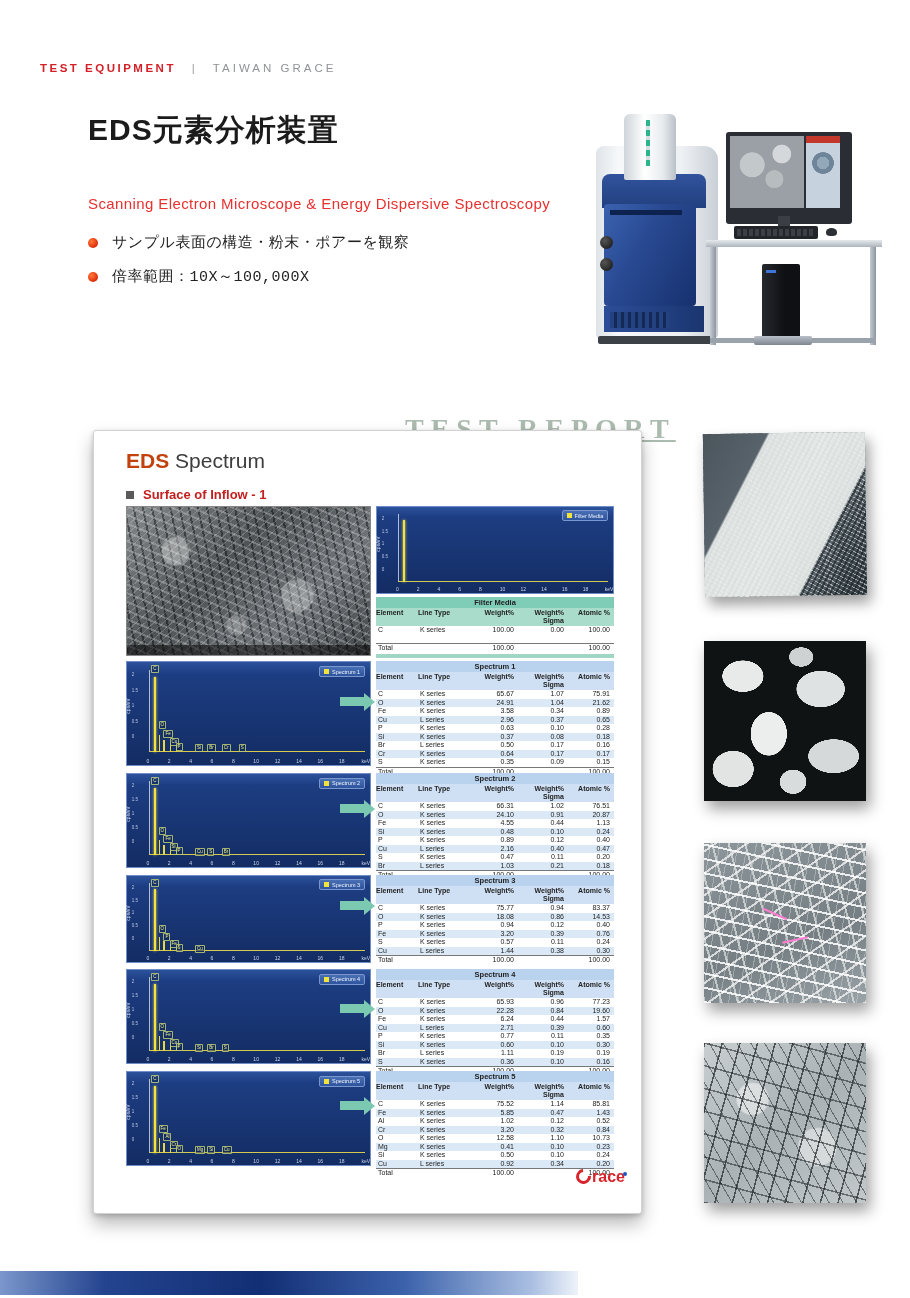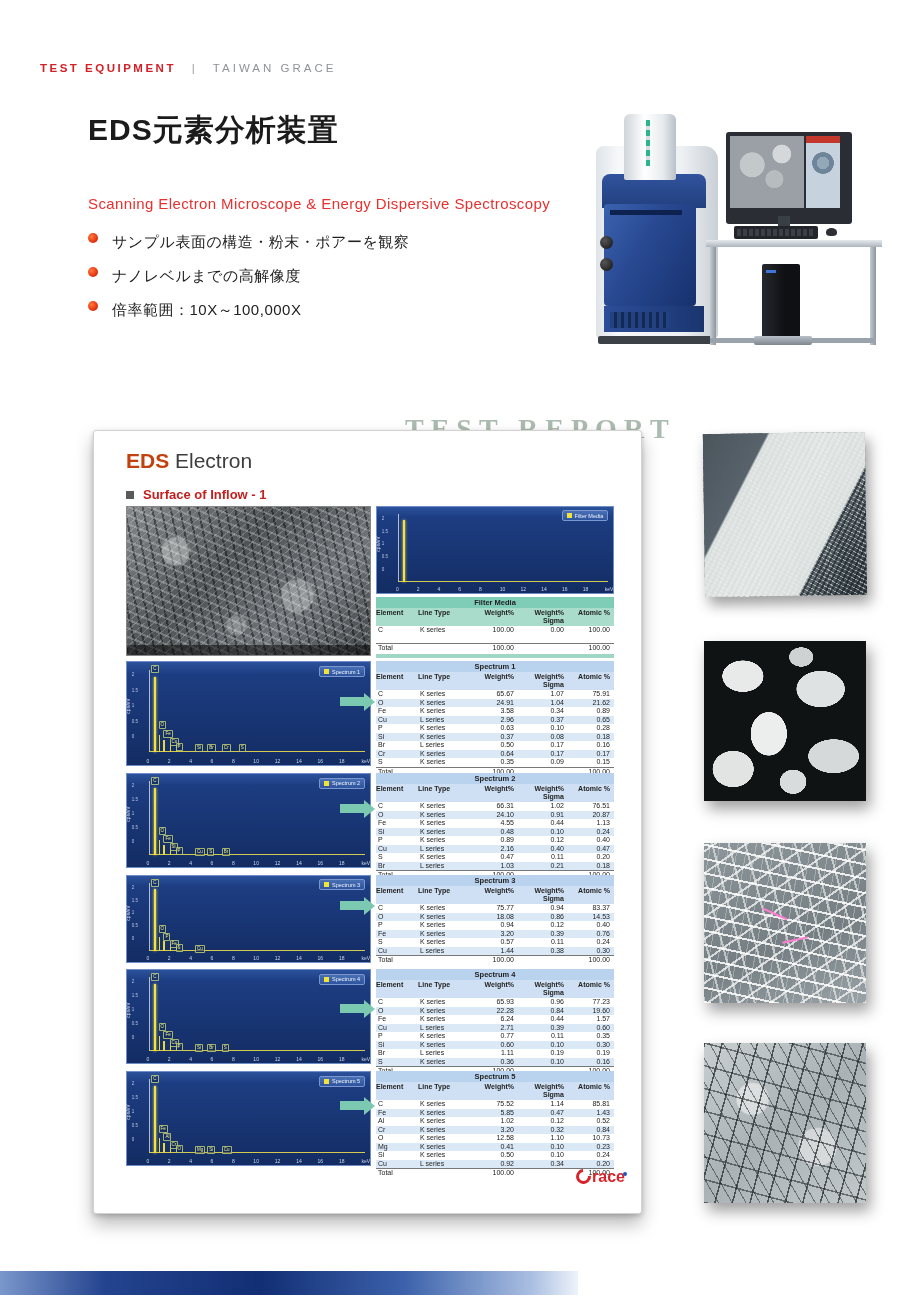--- a/index.html
+++ b/index.html
@@ -11,21 +11,21 @@
   .doc-header .lbl{color:#d41f26;}
   .doc-header .sep{color:#9b9b9b;margin:0 10px;font-weight:400;}
   .doc-header .brand{color:#8f9296;font-weight:400;letter-spacing:3px;}
 
   
   .title{position:absolute;left:88px;top:110px;font-size:30px;line-height:39px;font-weight:700;color:#1b1b1b;letter-spacing:1px;}
   .subtitle{position:absolute;left:88px;top:195px;font-size:15px;color:#e8302f;letter-spacing:.4px;}
 
   
   .bullets{position:absolute;left:88px;top:233px;width:480px;}
-  .bullet-row{display:flex;margin-bottom:15px;height:19px;}
+  .bullet-row{display:flex;align-items:center;margin-bottom:15px;height:19px;font-family:Liberation Mono, monospace;}
   .bullet-dot{width:10px;height:10px;border-radius:50%;margin-right:14px;flex:0 0 10px;
       background:radial-gradient(circle at 35% 35%, #ff7a3c 0%, #e83c14 55%, #b31205 100%);}
   .bullet-txt{font-size:15px;color:#222;letter-spacing:.5px;}
 
   
   .photo{position:absolute;left:594px;top:108px;width:292px;height:252px;}
   .photo *{position:absolute;}
   .sem-body{left:2px;top:38px;width:122px;height:192px;background:linear-gradient(90deg,#dfe4e8 0%,#f6f8fa 18%,#eef1f4 70%,#c9cfd6 100%);border-radius:8px 14px 4px 4px;}
   .sem-front{left:10px;top:96px;width:92px;height:102px;border-radius:4px;
       background:linear-gradient(120deg,#3b62b0 0%,#27478f 45%,#17316e 100%);}
@@ -56,21 +56,21 @@
   .keyboard{left:140px;top:118px;width:84px;height:13px;background:#22252a;border-radius:2px;}
   .keyboard:after{content:"";position:absolute;left:3px;top:3px;right:3px;bottom:3px;
       background:repeating-linear-gradient(90deg,#3c4046 0 4px,#22252a 4px 6px);}
   .mouse{left:232px;top:120px;width:11px;height:8px;border-radius:50% 50% 40% 40%;background:#2c2f34;}
   .pc-tower{left:168px;top:156px;width:38px;height:74px;background:linear-gradient(90deg,#26292e,#0e1013 60%);border-radius:2px;}
   .pc-led{left:172px;top:162px;width:10px;height:3px;background:#3f74d8;}
   .pc-stand{left:160px;top:228px;width:58px;height:9px;background:linear-gradient(180deg,#b9c0c8,#7e868f);border-radius:2px;}
 
   
   .watermark{position:absolute;left:405px;top:413px;font-family:"Liberation Serif",serif;
-      font-size:28px;font-weight:700;letter-spacing:7px;color:#a4b4a7;opacity:.9;}
+      font-size:28px;font-weight:700;letter-spacing:7px;color:#a4b4a7;opacity:.9;text-decoration:underline;}
 
   
   .report{position:absolute;left:93px;top:430px;width:547px;height:782px;background:#ffffff;
       border:1px solid #d2d2d2;border-radius:3px;
       box-shadow:0 10px 18px rgba(0,0,0,.28), 0 2px 5px rgba(0,0,0,.18);}
   .report *{box-sizing:border-box;}
   .rpt-heading{position:absolute;left:32px;top:18px;font-size:21px;color:#3d3d3d;}
   .rpt-heading b{font-weight:700;color:#c2410c;}
   .rpt-section{position:absolute;left:32px;top:56px;font-size:13px;font-weight:700;color:#c3201f;display:flex;align-items:center;}
   .rpt-section .sq{width:8px;height:8px;background:#5a5a5a;margin-right:9px;display:inline-block;}
@@ -190,24 +190,20 @@
 </div>
 <div class="subtitle">Scanning Electron Microscope &amp; Energy Dispersive Spectroscopy</div>
 
 <div class="bullets">
     <div class="bullet-row">
       <span class="bullet-dot"></span>
       <span class="bullet-txt">サンプル表面の構造・粉末・ポアーを観察</span>
     </div>
     <div class="bullet-row">
       <span class="bullet-dot"></span>
-      <span class="bullet-txt">ナノレベルまでの高解像度</span>
-    </div>
-    <div class="bullet-row">
-      <span class="bullet-dot"></span>
       <span class="bullet-txt">倍率範囲：10X～100,000X</span>
     </div>
   </div>
 
 <div class="photo">
   <div class="sem-body"></div>
   <div class="sem-shoulder"></div>
   <div class="sem-col"></div>
   <div class="sem-col-stripe"></div>
   <div class="sem-front"></div>
@@ -232,21 +228,21 @@
   <div class="mouse"></div>
   <div class="pc-tower"></div>
   <div class="pc-led"></div>
   <div class="pc-stand"></div>
 </div>
 
 <div class="watermark">TEST REPORT</div>
 
 <div class="report">
   <div class="rpt-heading">
-    <b>EDS</b><span> Electron</span>
+    <b>EDS</b><span> Spectrum</span>
   </div>
   <div class="rpt-section">
     <span class="sq"></span>
     <span>Surface of Inflow - 1</span>
   </div>
 
   <div class="sem-img">
     <div class="cap"></div>
   </div>
 

